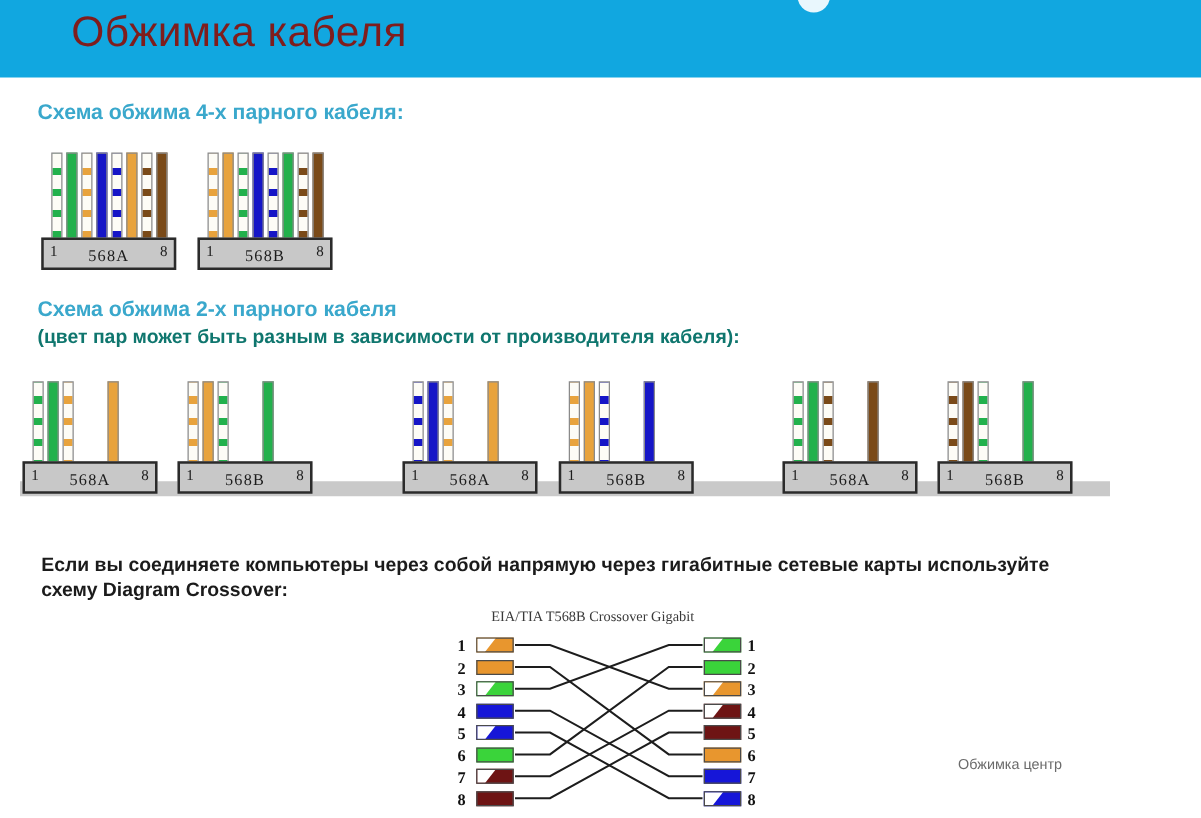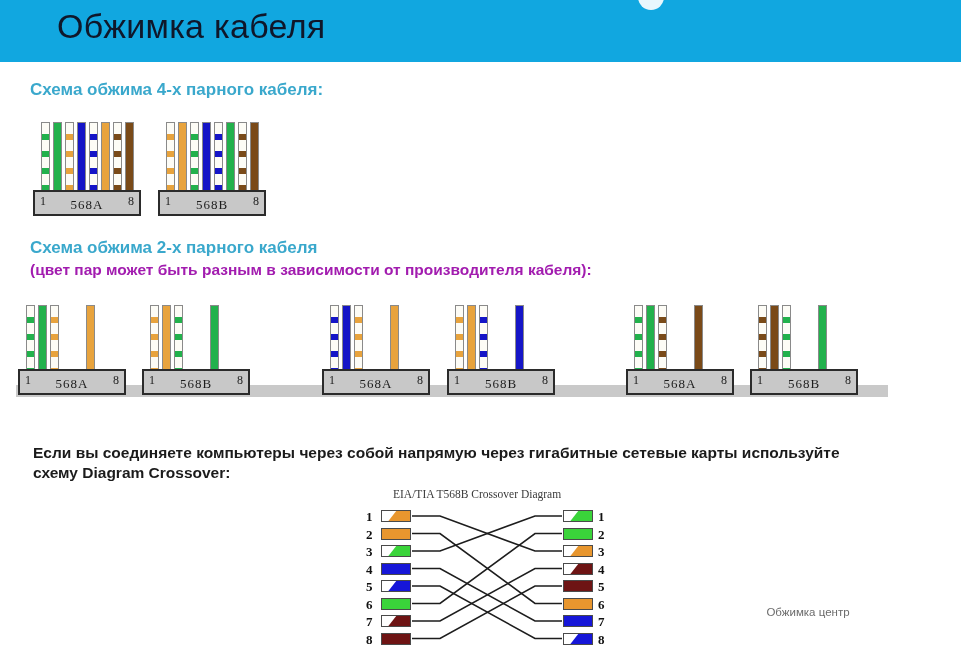--- a/index.html
+++ b/index.html
@@ -14,32 +14,32 @@
   .header{
     position:absolute;left:0;top:0;width:961px;height:62px;
     background:#11a7e0;
   }
   .header .blob{
     position:absolute;left:638px;top:-16px;width:26px;height:26px;
     border-radius:50%;background:#e9f7fd;
   }
   .header .title{
     position:absolute;left:57px;top:7px;
-    font-size:34px;color:#0f172a;font-weight:400;
+    font-size:34px;color:#7f1d1d;font-weight:400;
     letter-spacing:.3px;white-space:nowrap;
   }
   
   .sec-head{
     position:absolute;
     color:#3aa8cc;font-weight:bold;font-size:17px;
     white-space:nowrap;
   }
   .sub-head{
     position:absolute;
-    color:#a21caf;font-size:15.5px;font-weight:bold;
+    color:#0f766e;font-size:15.5px;font-weight:bold;
     white-space:nowrap;
   }
   .body-text{
     position:absolute;
     color:#1b1b1b;font-size:15.5px;font-weight:bold;
     white-space:nowrap;line-height:20px;
   }
   
   .conn{position:absolute;}
   .wires{position:absolute;left:0;bottom:0;}
@@ -226,21 +226,21 @@
         <span class="pin1">1</span>
         <span class="pin8">8</span>
         <span class="std">568B</span>
       </div>
     </div>
   </div>
 
 <div class="body-text" style="left:33px;top:443px;">Если вы соединяете компьютеры через собой напрямую через гигабитные сетевые карты используйте</div>
 <div class="body-text" style="left:33px;top:463px;">схему Diagram Crossover:</div>
 
-<div class="xo-title" style="left:393px;top:488px;">EIA/TIA T568B Crossover Diagram</div>
+<div class="xo-title" style="left:393px;top:488px;">EIA/TIA T568B Crossover Gigabit</div>
 
 <div id="crossover-area">
     <div class="xo-num" style="left: 366px; top: 509px;">1</div>
     <div class="sw" style="left: 381px; top: 510px; background: rgb(232, 150, 46);">
       <div class="stripe"></div>
     </div>
     <div class="xo-num" style="left: 366px; top: 526.5px;">2</div>
     <div class="sw" style="left: 381px; top: 527.5px; background: rgb(232, 150, 46);"></div>
     <div class="xo-num" style="left: 366px; top: 544px;">3</div>
     <div class="sw" style="left: 381px; top: 545px; background: rgb(58, 212, 58);">

